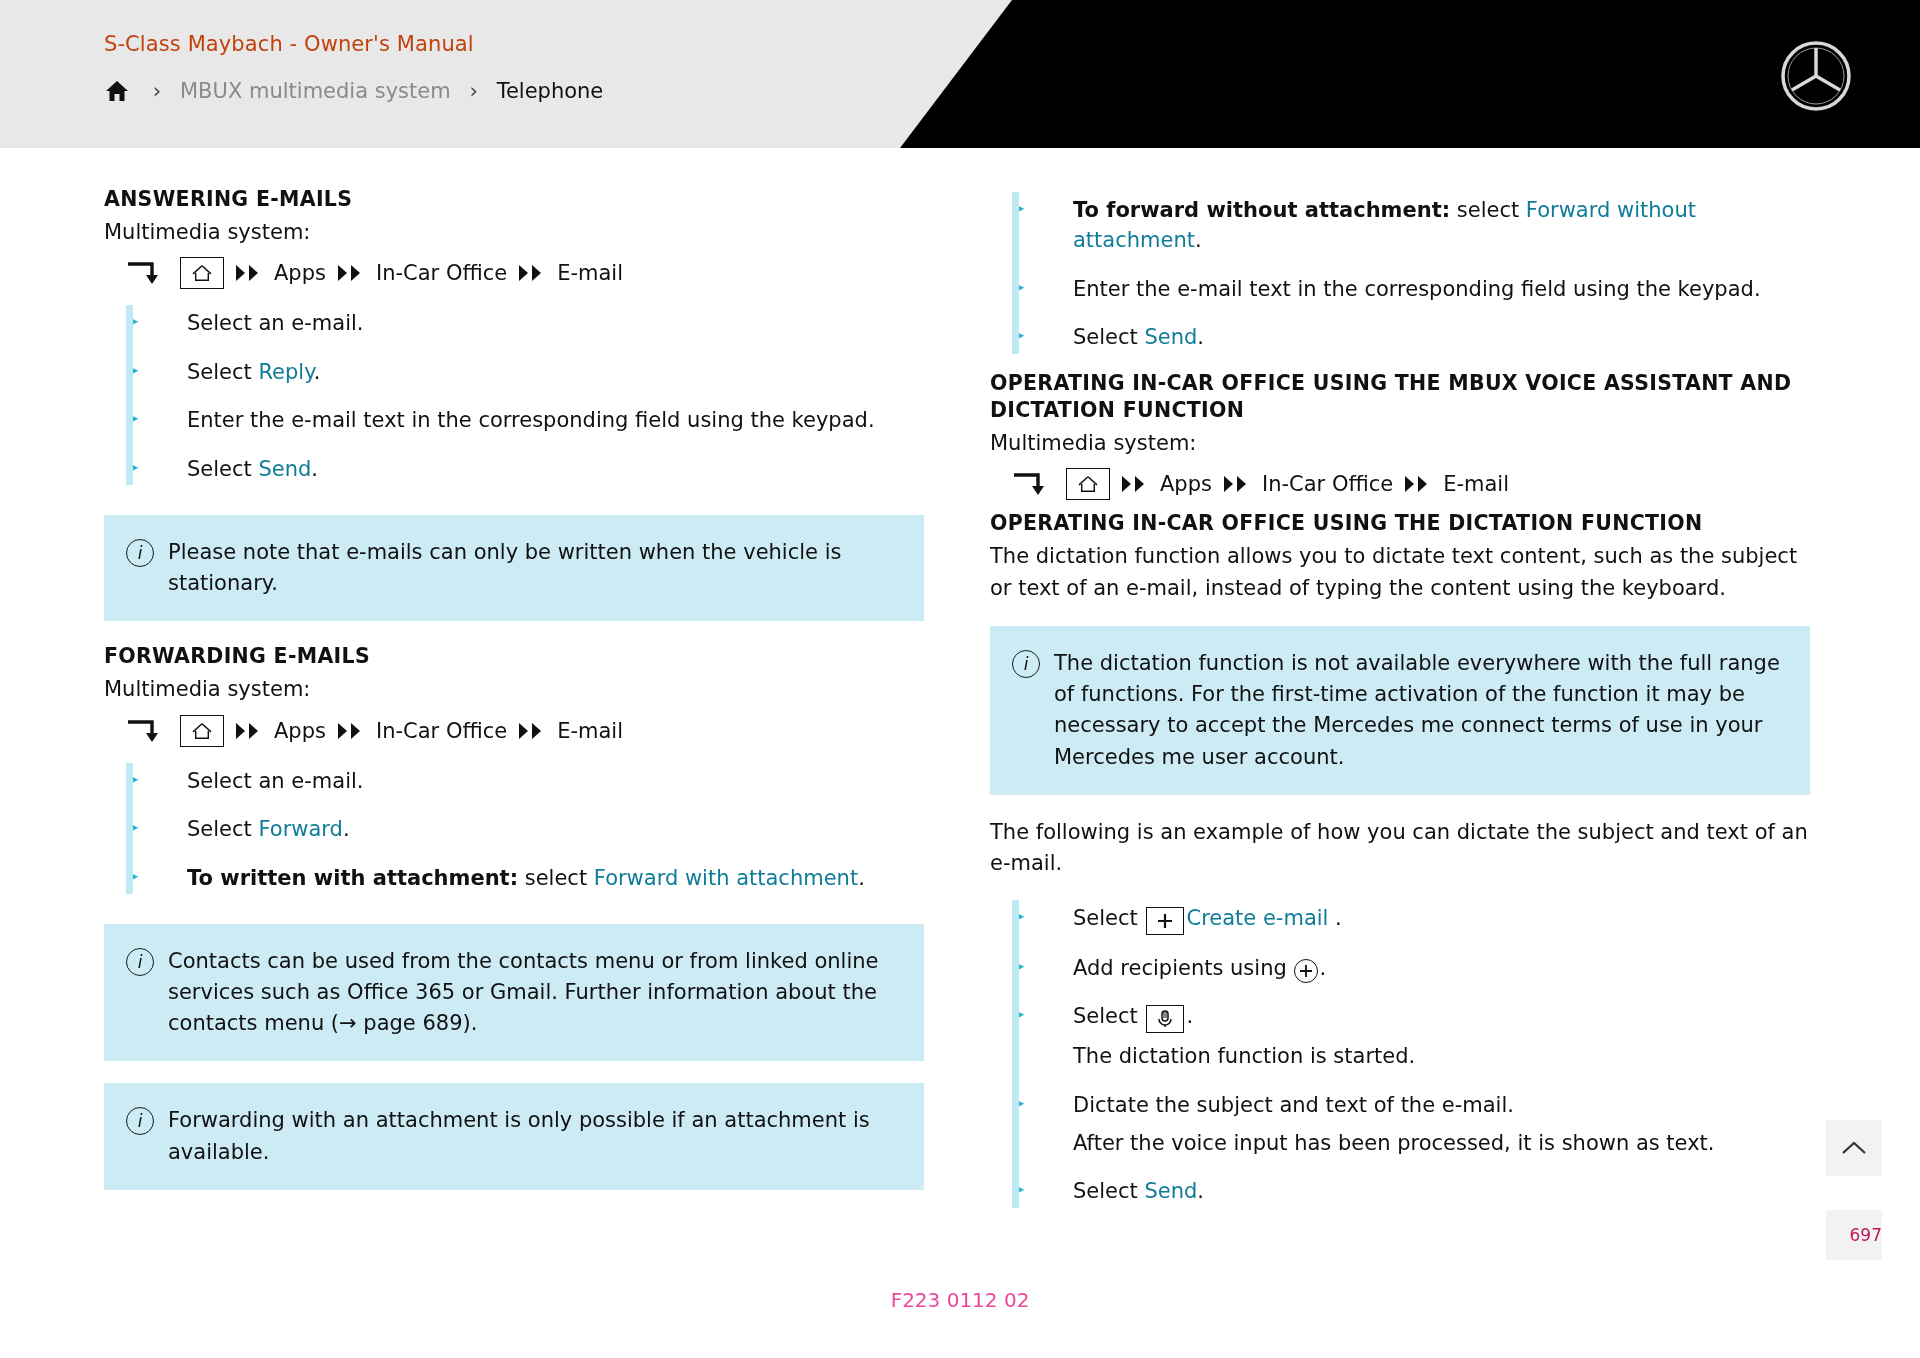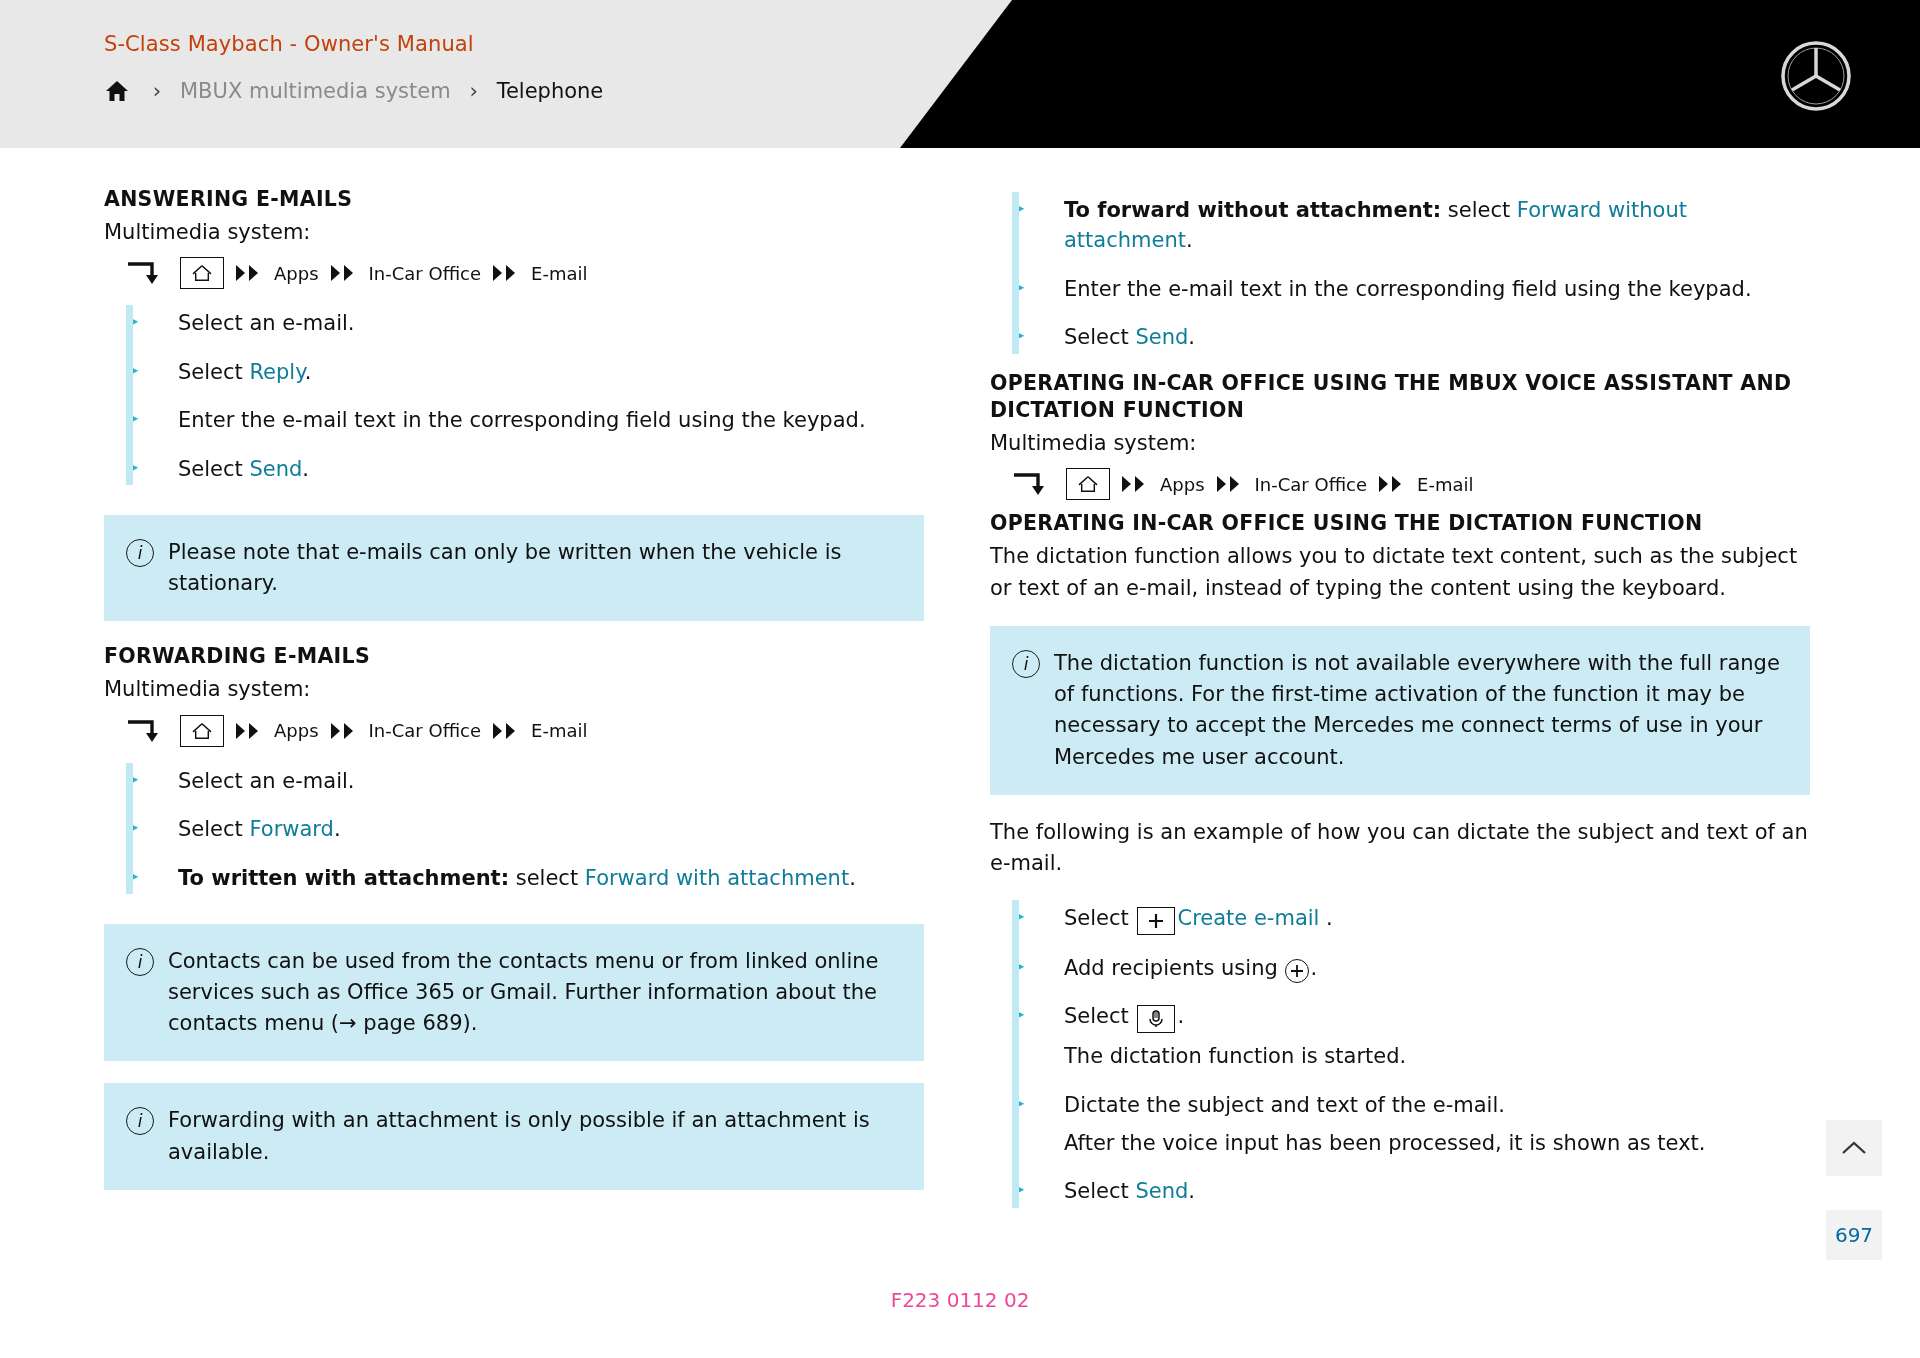--- a/index.html
+++ b/index.html
@@ -85,21 +85,21 @@
     line-height: 1.32;
   }
   .plain { font-size: 21px; line-height: 1.45; margin: 0 0 6px 0; }
   .para  { font-size: 21px; line-height: 1.5; margin: 0 0 6px 0; }
 
   
   .pathrow {
     display: flex; align-items: center;
     gap: 10px;
     margin: 10px 0 10px 22px;
-    font-size: 18px;
+    font-size: 21px;
     flex-wrap: wrap;
   }
   .path-arrow { width: 44px; height: 26px; display:inline-block; }
   .path-home {
     width: 44px; height: 32px;
     border: 1.6px solid #111;
     display: inline-flex; align-items: center; justify-content: center;
   }
   .chev { display: inline-flex; align-items: center; }
   .path-label { color: #111; }
@@ -113,21 +113,21 @@
   .steps::before {
     content: "";
     position: absolute;
     left: 0; top: 6px; bottom: 8px;
     width: 7px;
     background: #bfeaf3;
   }
   .step {
     display: flex;
     align-items: flex-start;
-    gap: 0;
+    gap: 9px;
     padding: 9px 0 9px 0;
     font-size: 21px;
     line-height: 1.45;
   }
   .step .tri {
     flex: 0 0 52px;
     padding-top: 5px;
     color: #29b3d1;
     font-size: 16px;
     line-height: 1;
@@ -187,23 +187,23 @@
     width: 56px; height: 56px;
     background: #f2f2f2;
     display: flex; align-items: center; justify-content: center;
     cursor: pointer;
   }
   .page-num-box {
     position: absolute;
     right: 38px; top: 1210px;
     width: 56px; height: 50px;
     background: #f2f2f2;
-    display: flex; align-items: center; justify-content: center;
-    font-size: 20px;
-    color: #0369a1;
+    display: flex; align-items: center; justify-content: flex-end;
+    font-size: 17px;
+    color: #be185d;
     cursor: pointer;
   }
 
   .footer-code {
     position: absolute;
     left: 0; right: 0;
     top: 1288px;
     text-align: center;
     font-size: 20px;
     color: #ec4899;

